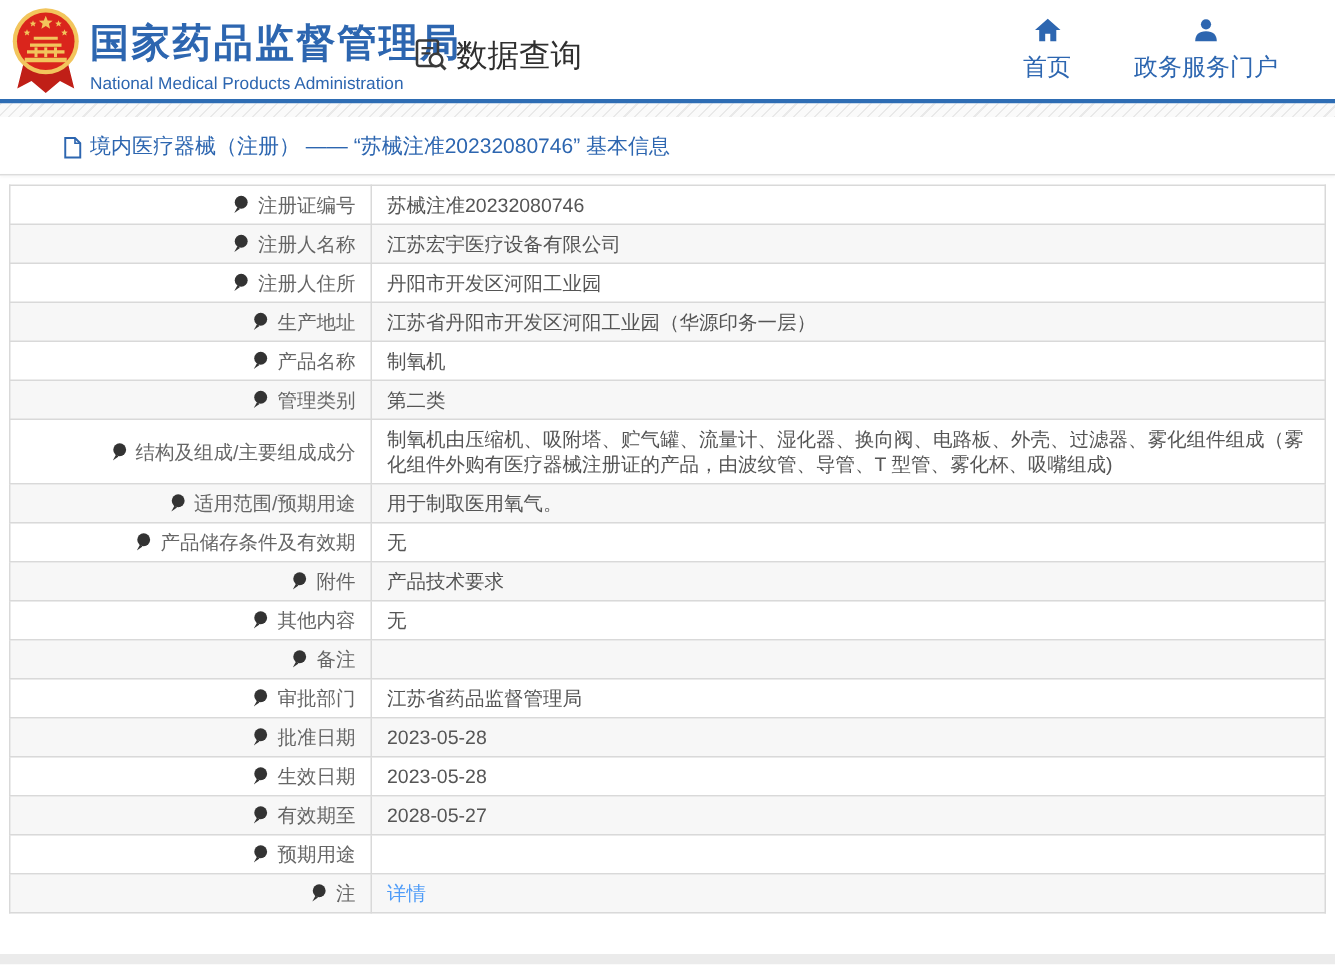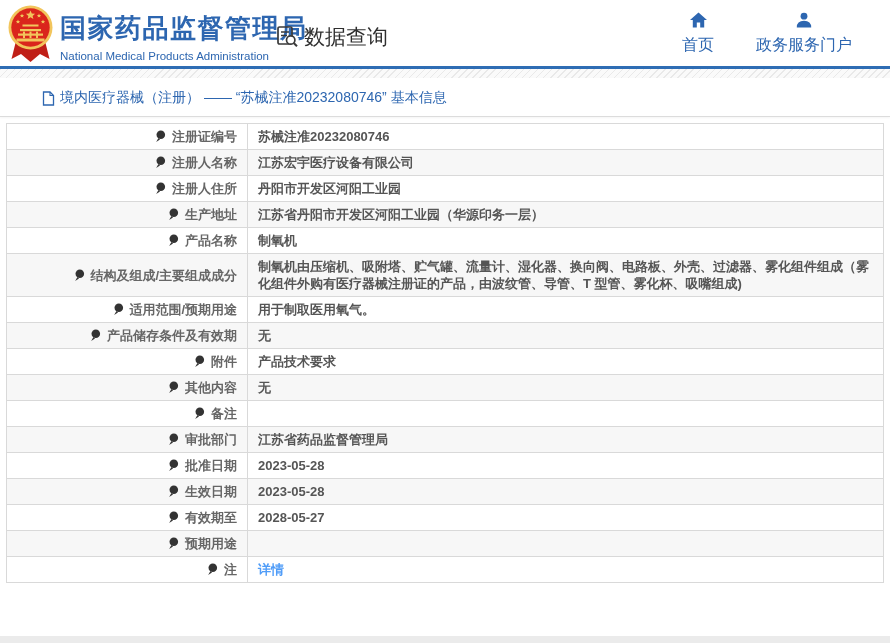--- a/index.html
+++ b/index.html
@@ -23,21 +23,21 @@
   .stripe-band { height:9px;
     background:repeating-linear-gradient(135deg,#e9e9e9 0 1px,#fafafa 1px 5px); }
 
   
   .breadcrumb { display:flex; align-items:center; gap:5px; margin:11px 0 0 6px;padding-left:36px; }
   .breadcrumb .bc-text { font-size:14px; color:#2d66b0; }
   .sub-rule { margin-top:9px; border-bottom:1px solid #dcdcdc;
     box-shadow:0 1px 2px rgba(0,0,0,0.06); }
 
   
-  table.info-table { width:878px; margin:6px 0 0 6px; border-collapse:collapse; font-size:13px;font-weight:bold; }
+  table.info-table { width:878px; margin:6px 0 0 6px; border-collapse:collapse; font-size:13px; }
   table.info-table td { border:1px solid #d9d9d9; padding:4px 10px; line-height:17px; vertical-align:middle; }
   table.info-table tr { height:25px; }
   table.info-table tr:nth-child(even) { background:#f7f7f7; }
   td.label { width:241px; text-align:right; color:#666; white-space:nowrap; }
   td.value { color:#555; text-align:left; padding-left:12px; }
   td.value a { color:#4f9cf8; text-decoration:none; cursor:pointer; }
   .pin { display:inline-block; vertical-align:-2px; margin-right:2px; }
 
   .bottom-strip { position:absolute; left:0; bottom:0; width:890px; height:7px; background:#ebebeb; }
   svg { display:block; }
@@ -191,20 +191,35 @@
         </svg>
       </span>
       <span class="lbl-text">产品名称</span>
     </td>
     <td class="value">
       <span class="val-text">制氧机</span>
       
     </td>
   </tr>
 
+  <tr>
+    <td class="label">
+      <span class="pin" hidden="">
+        <svg width="11" height="13" viewBox="0 0 11 13">
+          <circle cx="5.8" cy="4.8" r="4.3" fill="#333"></circle>
+          <path d="M3.4 8 L1.2 12 L5 9.4 Z" fill="#333"></path>
+        </svg>
+      </span>
+      <span class="lbl-text">管理类别</span>
+    </td>
+    <td class="value">
+      <span class="val-text">第二类</span>
+      
+    </td>
+  </tr>
 
 
   <tr>
     <td class="label">
       <span class="pin" hidden="">
         <svg width="11" height="13" viewBox="0 0 11 13">
           <circle cx="5.8" cy="4.8" r="4.3" fill="#333"></circle>
           <path d="M3.4 8 L1.2 12 L5 9.4 Z" fill="#333"></path>
         </svg>
       </span>

